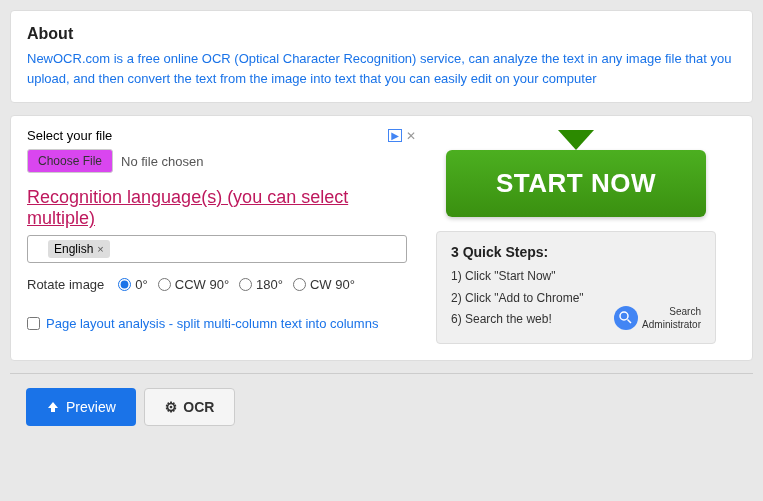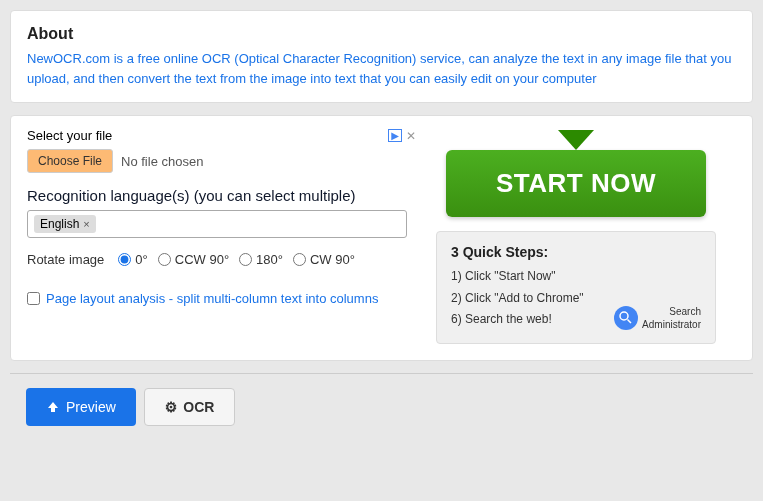--- a/index.html
+++ b/index.html
@@ -78,41 +78,42 @@
       color: #999;
       cursor: pointer;
     }
     .file-input-row {
       display: flex;
       align-items: center;
       gap: 8px;
       margin-bottom: 14px;
     }
     .choose-file-btn {
-      background: #fdba74;
+      background: #d946ef;
       border: 1px solid #ccc;
       border-radius: 3px;
       padding: 4px 10px;
       font-size: 12px;
       cursor: pointer;
       color: #333;
     }
     .no-file-text {
       color: #555;
       font-size: 13px;
     }
     .recognition-label {
-      font-size: 15px;
-      color: #0f172a;
+      font-size: 18px;
+      color: #be185d;
       margin-bottom: 6px;
+      text-decoration: underline;
     }
     .language-input-box {
       border: 1px solid #aaa;
       border-radius: 3px;
-      padding: 4px 6px;
+      padding: 4px 20px;
       display: flex;
       align-items: center;
       gap: 6px;
       width: 380px;
       margin-bottom: 14px;
       min-height: 28px;
     }
     .language-tag {
       background: #ddd;
       border-radius: 3px;

